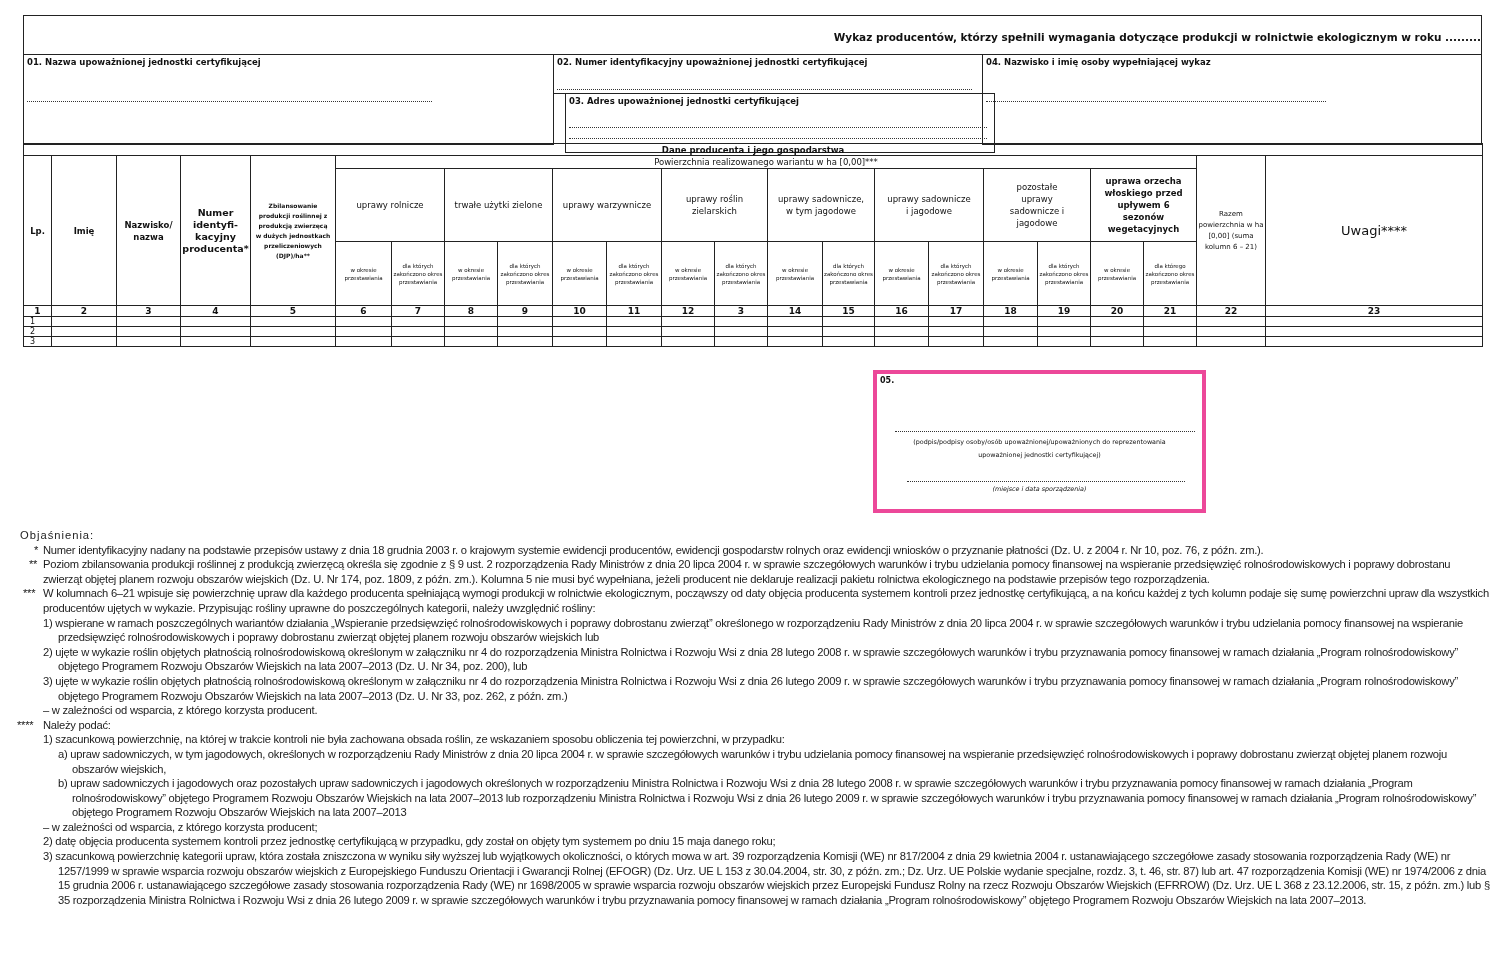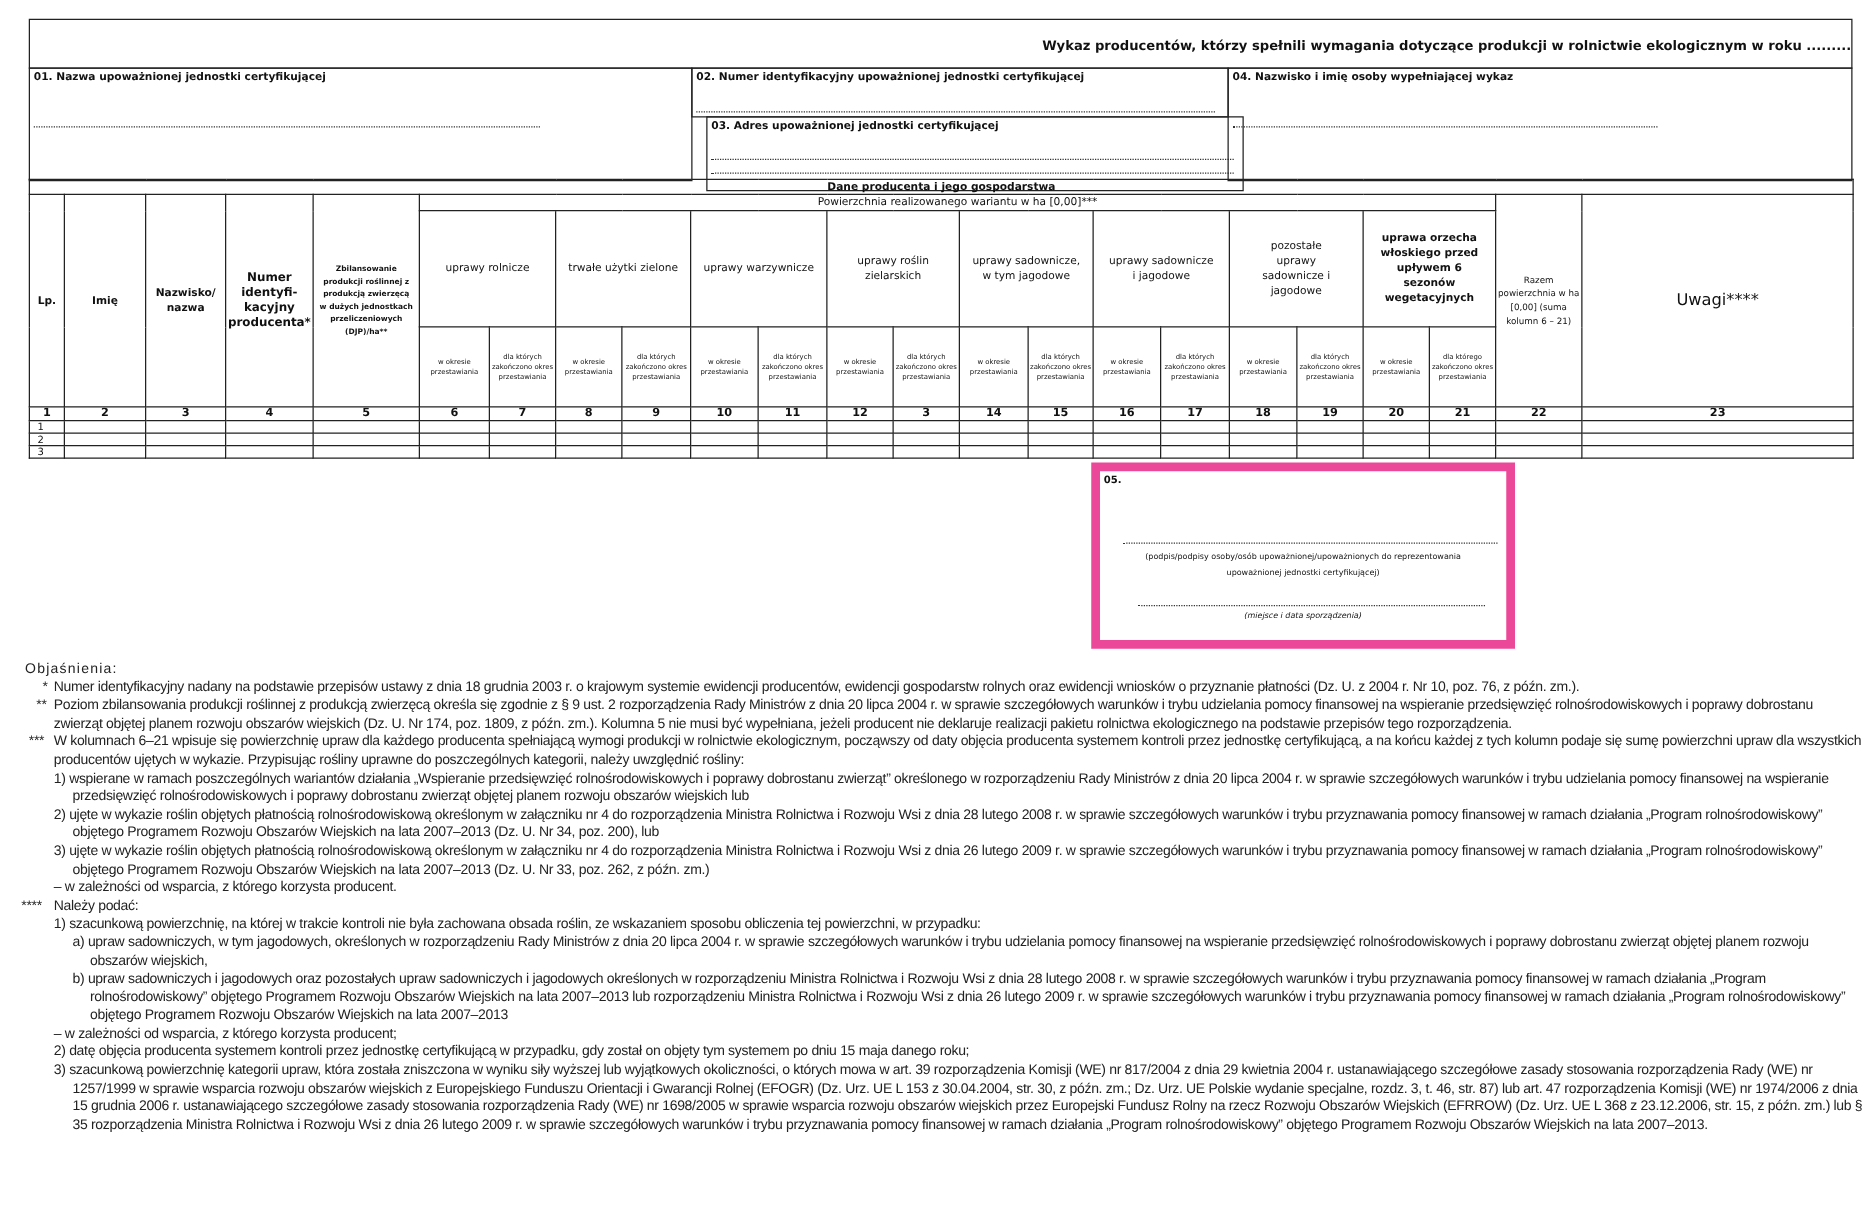--- a/index.html
+++ b/index.html
@@ -16,21 +16,21 @@
   .h-main { font-size: 8.5px; line-height: 12px; }
   .h-main-b { font-size: 8.5px; line-height: 12px; font-weight: bold; }
   .h-small { font-size: 5.5px; line-height: 8px; }
   .h-tiny { font-size: 5.5px; line-height: 8px; font-weight: bold; }
   .num { font-weight: bold; font-size: 9px; }
   .lp-num { font-size: 8px; text-align: left !important; padding-left: 6px !important; }
   .rowdata td { height: 9px; }
   .notes { position: absolute; left: 20px; top: 528px; width: 1470px; font-family: "Liberation Sans", sans-serif;
            font-size: 11.2px; line-height: 14.6px; letter-spacing: -0.25px; color: #222; }
   .notes .n { position: relative; }
-  .sig { position: absolute; left: 873px; top: 370px; width: 325px; height: 135px; border: 7px solid #ec4899; }
+  .sig { position: absolute; left: 873px; top: 370px; width: 325px; height: 135px; border: 4px solid #ec4899; }
   .sig .lbl05 { position: absolute; left: 3px; top: 2px; font-weight: bold; font-size: 8px; }
   .sig .d1 { position: absolute; left: 18px; top: 57px; width: 300px; border-bottom: 1px dotted #333; }
   .sig .t1 { position: absolute; left: 0; width: 100%; top: 62px; text-align: center; font-size: 6.4px; line-height: 13px; }
   .sig .d2 { position: absolute; left: 30px; top: 107px; width: 278px; border-bottom: 1px dotted #333; }
   .sig .t2 { position: absolute; left: 0; width: 100%; top: 111px; text-align: center; font-size: 6.4px; font-style: italic; }
 </style>
 </head>
 <body>
 
 <div class="abs frame" style="left:23px;top:15px;width:1459px;height:40px;">
@@ -99,21 +99,21 @@
     <td rowspan="3" class="h-main" style="font-size:13px">Uwagi****</td>
   </tr>
   <tr style="height:71px">
     <td colspan="2" class="h-main">uprawy rolnicze</td>
     <td colspan="2" class="h-main">trwałe użytki zielone</td>
     <td colspan="2" class="h-main">uprawy warzywnicze</td>
     <td colspan="2" class="h-main" style="padding:0 12px">uprawy roślin zielarskich</td>
     <td colspan="2" class="h-main" style="padding:0 6px">uprawy sadownicze, w tym jagodowe</td>
     <td colspan="2" class="h-main" style="padding:0 10px">uprawy sadownicze i jagodowe</td>
     <td colspan="2" class="h-main" style="padding:0 16px">pozostałe uprawy sadownicze i jagodowe</td>
-    <td colspan="2" class="h-main-b" style="padding:16px 8px">uprawa orzecha włoskiego przed upływem 6 sezonów wegetacyjnych</td>
+    <td colspan="2" class="h-main-b" style="padding:6px 8px">uprawa orzecha włoskiego przed upływem 6 sezonów wegetacyjnych</td>
   </tr>
   <tr style="height:64px">
     <td class="h-small">w okresie przestawiania</td>
     <td class="h-small">dla których zakończono okres przestawiania</td>
     <td class="h-small">w okresie przestawiania</td>
     <td class="h-small">dla których zakończono okres przestawiania</td>
     <td class="h-small">w okresie przestawiania</td>
     <td class="h-small">dla których zakończono okres przestawiania</td>
     <td class="h-small">w okresie przestawiania</td>
     <td class="h-small">dla których zakończono okres przestawiania</td>

